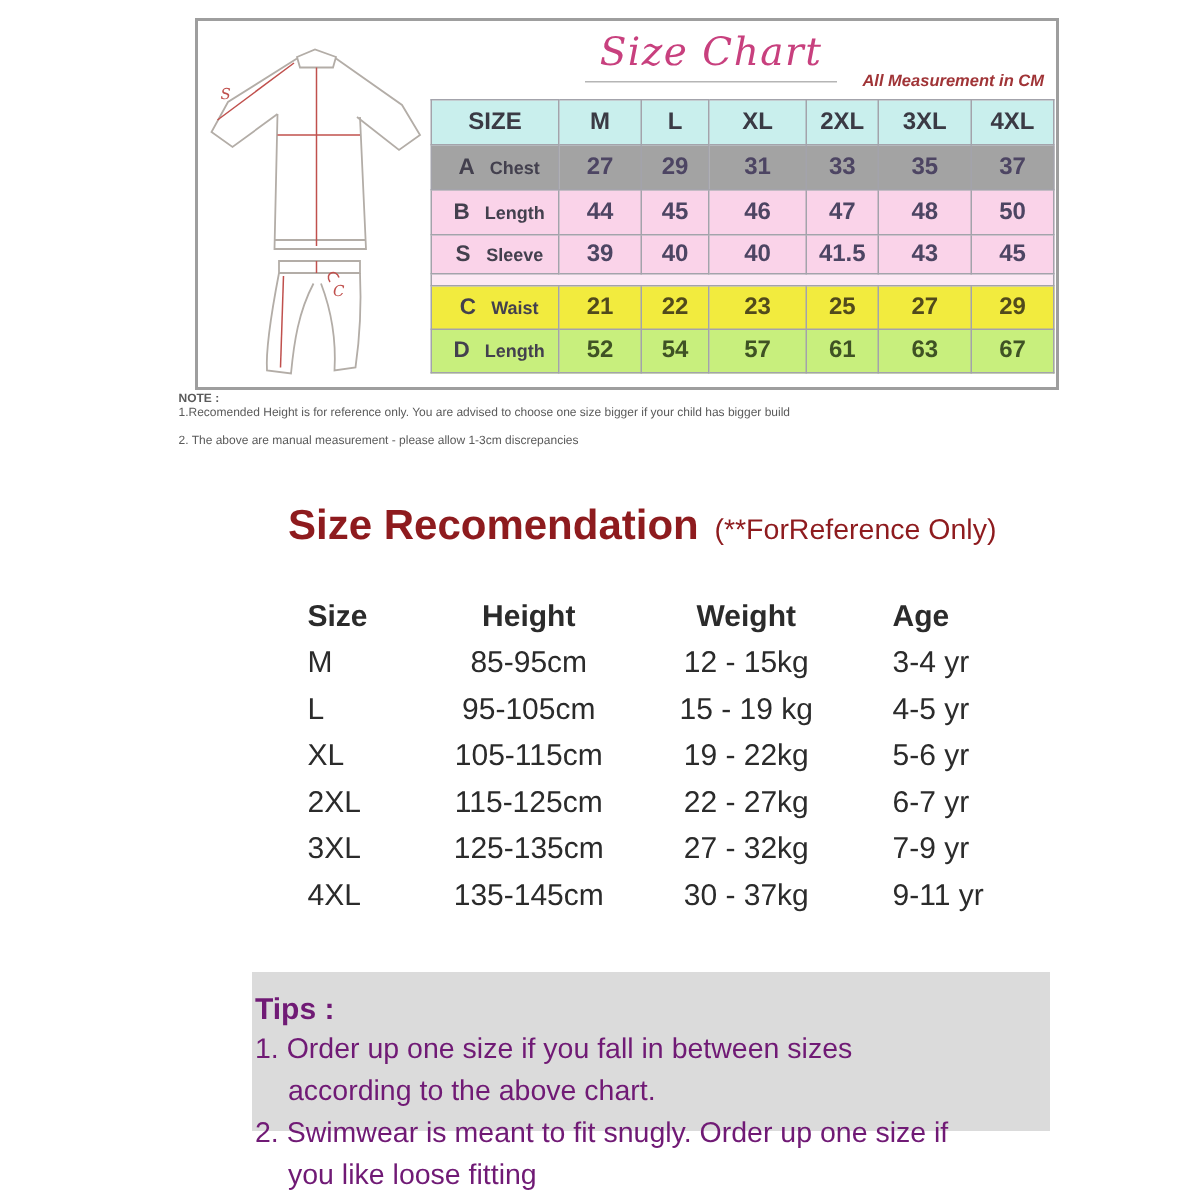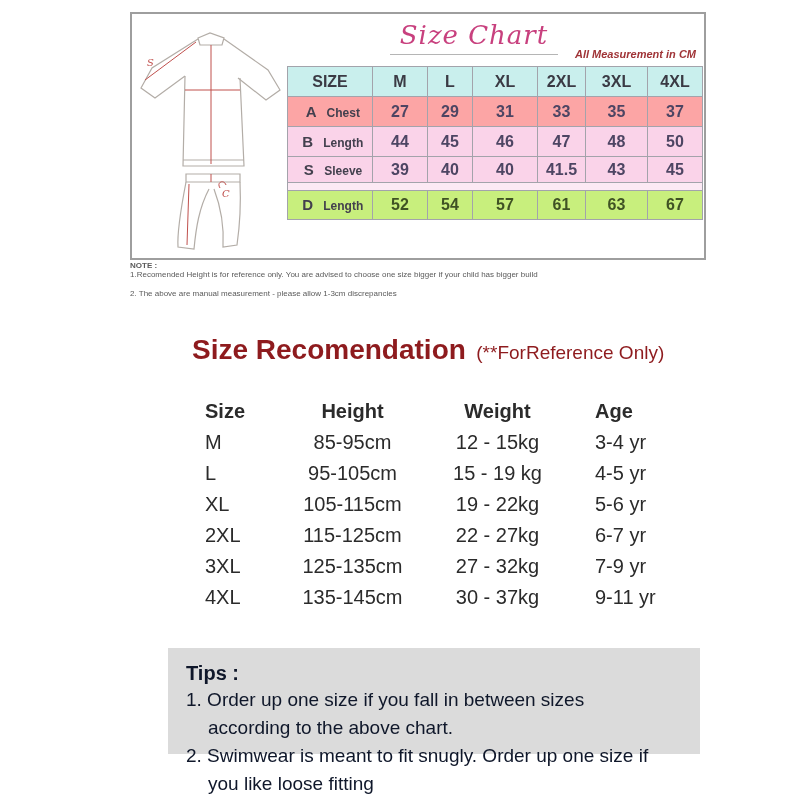--- a/index.html
+++ b/index.html
@@ -18,57 +18,57 @@
   .unit-note{position:absolute;right:8px;top:34px;font-size:11px;color:#a03437;
              font-style:italic;font-weight:bold;}
 
   
   table.size-table{position:absolute;left:155px;top:52px;border-collapse:collapse;
                    table-layout:fixed;}
   table.size-table td,table.size-table th{border:1px solid #a3a3ab;padding:0;
                    text-align:center;vertical-align:middle;}
   tr.hdr{height:30px;background:#c9efed;}
   tr.hdr th{font-size:16px;color:#3a3a44;font-weight:bold;}
-  tr.row-a{height:30px;background:#fca5a5;}
+  tr.row-a{height:30px;background:#a3a3a3;}
   tr.row-b{height:30px;background:#fad3e9;}
   tr.row-s{height:26px;background:#fad3e9;}
   tr.gap-row{height:8px;background:#fce9f4;}
   tr.row-c{height:29px;background:#f2eb3e;}
   tr.row-d{height:29px;background:#c8ef7d;}
   .val{font-size:16px;font-weight:bold;color:#4d4563;}
   tr.row-c .val{color:#514a1c;}
   tr.row-d .val{color:#3f5224;}
   td.label-cell{text-align:left;padding-left:12px;}
   .code{font-size:15px;font-weight:bold;color:#43404e;display:inline-block;width:22px;}
   .measure-label{font-size:12px;font-weight:bold;color:#43404e;}
 
   
-  .note{position:absolute;left:130px;top:261px;width:520px;color:#5a5a5a;}
+  .note{position:absolute;left:119px;top:261px;width:520px;color:#5a5a5a;}
   .note-title{font-size:8px;font-weight:bold;line-height:9px;}
   .note-line{font-size:8px;line-height:10px;}
   .note-line.second{margin-top:9px;}
 
   
   .recom-heading{position:absolute;left:180px;top:334px;white-space:nowrap;color:#8e1b1e;}
   .recom-heading .main{font-size:28px;font-weight:bold;margin-left:12px;}
   .recom-heading .suffix{font-size:19px;font-weight:normal;margin-left:6px;}
 
   .recom-table{position:absolute;left:205px;top:396px;display:grid;
                grid-template-columns:90px 115px 175px 105px;color:#2b2b2b;}
   .recom-table .cell{height:31px;line-height:31px;font-size:20px;}
   .recom-table .c1{text-align:left;}
   .recom-table .c2{text-align:center;}
   .recom-table .c3{text-align:center;}
   .recom-table .c4{text-align:left;padding-left:10px;}
   .recom-table .hdr-cell{font-weight:bold;}
 
   
   .tips-box{position:absolute;left:168px;top:648px;width:532px;height:106px;
-            background:#dbdbdb;box-sizing:border-box;padding:12px 0 0 18px;
-            color:#0f172a;}
+            background:#dbdbdb;box-sizing:border-box;padding:12px 0 0 2px;
+            color:#701a75;}
   .tips-title{font-size:20px;font-weight:bold;line-height:26px;}
   .tip-line{font-size:19px;line-height:28px;}
   .tip-line.indent{padding-left:22px;}
 
   
   .outline{fill:none;stroke:#b3ada7;stroke-width:1.2;}
   .redline{fill:none;stroke:#c0504d;stroke-width:1;}
   .redtext{fill:#c0504d;font-size:10px;font-style:italic;
            font-family:"DejaVu Serif",serif;}
 </style>
@@ -156,20 +156,32 @@
         <td class="val">39</td>
         <td class="val">40</td>
         <td class="val">40</td>
         <td class="val">41.5</td>
         <td class="val">43</td>
         <td class="val">45</td>
       </tr>
       <tr class="gap-row">
         <td colspan="7"></td>
       </tr>
+      <tr class="row-c">
+        <td class="label-cell">
+          <span class="code">C</span>
+          <span class="measure-label">Waist</span>
+        </td>
+        <td class="val">21</td>
+        <td class="val">22</td>
+        <td class="val">23</td>
+        <td class="val">25</td>
+        <td class="val">27</td>
+        <td class="val">29</td>
+      </tr>
       <tr class="row-d">
         <td class="label-cell">
           <span class="code">D</span>
           <span class="measure-label">Length</span>
         </td>
         <td class="val">52</td>
         <td class="val">54</td>
         <td class="val">57</td>
         <td class="val">61</td>
         <td class="val">63</td>

